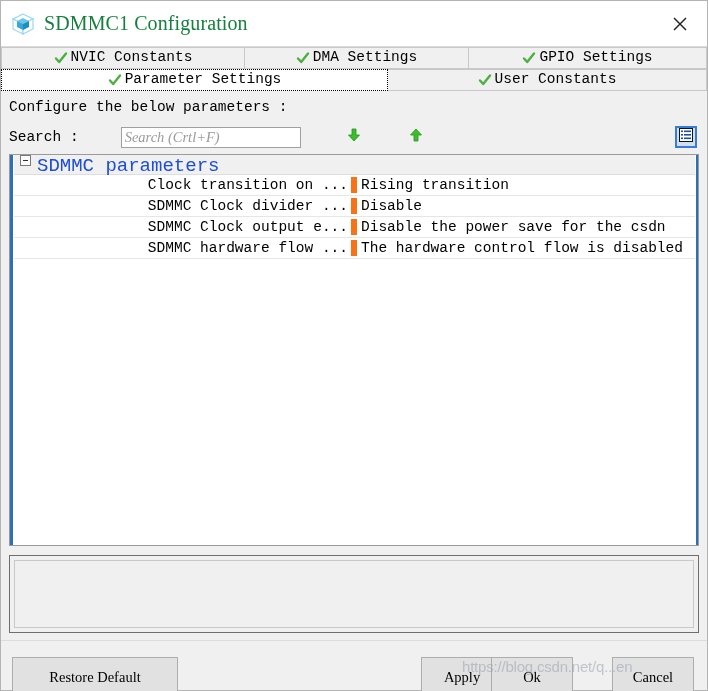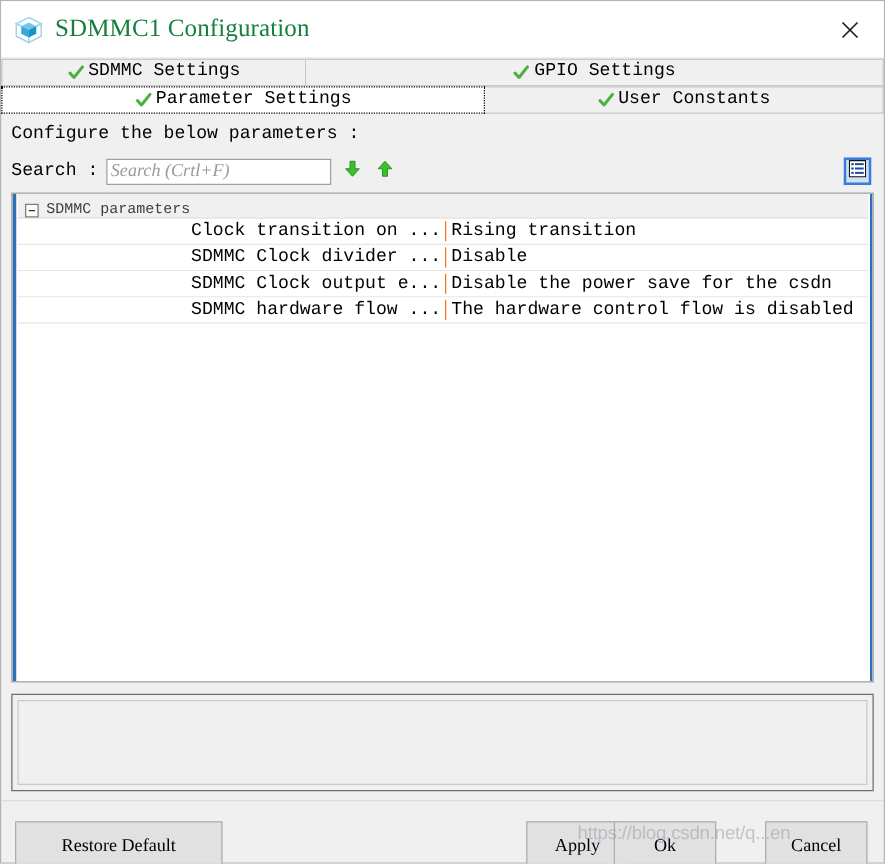--- a/index.html
+++ b/index.html
@@ -110,20 +110,21 @@
     height: 21px;
   }
 
   
   .searchrow {
     height: 34px;
     display: flex;
     align-items: center;
     padding-left: 8px;
     position: relative;
+    gap: 36px;
   }
   .search-label {
     font-family: "Liberation Mono", "DejaVu Sans Mono", monospace;
     font-size: 14.5px;
     color: #000;
     margin-right: 6px;
   }
   .search-input {
     width: 180px;
     height: 21px;
@@ -190,25 +191,25 @@
   }
   .tree-inner {
     position: absolute;
     left: 4px; right: 3px; top: 0; bottom: 0;
     overflow: hidden;
   }
   .group-row {
     height: 19px;
     background: #f0f0f0;
     display: flex;
-    align-items: flex-end;
+    align-items: flex-start;
     border-bottom: 1px solid #dedede;
     font-family: "Liberation Mono", "DejaVu Sans Mono", monospace;
-    font-size: 12px;
-    color: #404040;
+    font-size: 19px;
+    color: #1d4ed8;
     cursor: pointer;
     padding-left: 6px;
   }
   .expander {
     width: 11px;
     height: 11px;
     box-sizing: border-box;
     border: 1px solid #7a7a7a;
     background: #fbfbfb;
     margin-right: 6px;
@@ -237,21 +238,21 @@
   }
   .param-name {
     width: 343px;
     flex: 0 0 auto;
     box-sizing: border-box;
     padding-left: 6px;
     text-align: right;
     padding-right: 3px;
     white-space: nowrap;
     overflow: hidden;
-    border-right: 1px solid #f97316;
+    border-right: 6px solid #f97316;
   }
   .param-value {
     flex: 1 1 auto;
     box-sizing: border-box;
     padding-left: 4px;
     white-space: nowrap;
     overflow: hidden;
   }
 
   
@@ -343,21 +344,29 @@
   </div>
 
   <div class="tabstrip">
     <div class="tabrow">
       <div class="tab tab-nvic">
         <span class="chk">
           <svg width="14" height="14" viewBox="0 0 14 14">
               <path d="M2 7.5 L5.2 11 L12 2.5" stroke="#4caf3f" stroke-width="2.4" fill="none" stroke-linecap="round" stroke-linejoin="round"></path>
             </svg>
         </span>
-        <span class="tab-label">SDMMC Settings</span>
+        <span class="tab-label">NVIC Constants</span>
+      </div>
+      <div class="tab tab-dma">
+        <span class="chk">
+          <svg width="14" height="14" viewBox="0 0 14 14">
+              <path d="M2 7.5 L5.2 11 L12 2.5" stroke="#4caf3f" stroke-width="2.4" fill="none" stroke-linecap="round" stroke-linejoin="round"></path>
+            </svg>
+        </span>
+        <span class="tab-label">DMA Settings</span>
       </div>
       <div class="tab tab-gpio">
         <span class="chk">
           <svg width="14" height="14" viewBox="0 0 14 14">
               <path d="M2 7.5 L5.2 11 L12 2.5" stroke="#4caf3f" stroke-width="2.4" fill="none" stroke-linecap="round" stroke-linejoin="round"></path>
             </svg>
         </span>
         <span class="tab-label">GPIO Settings</span>
       </div>
     </div>

